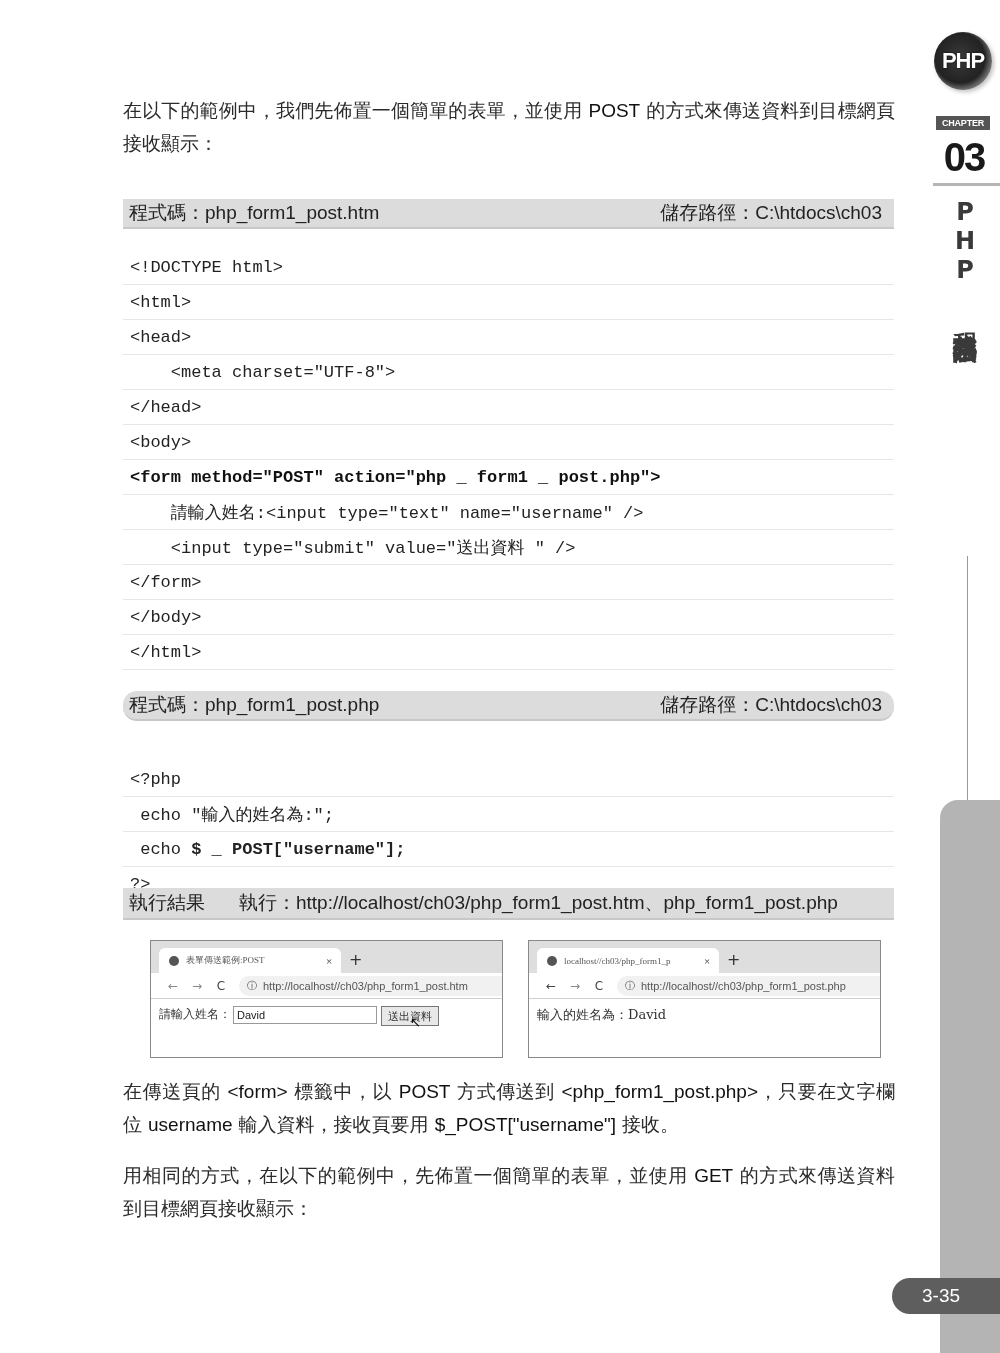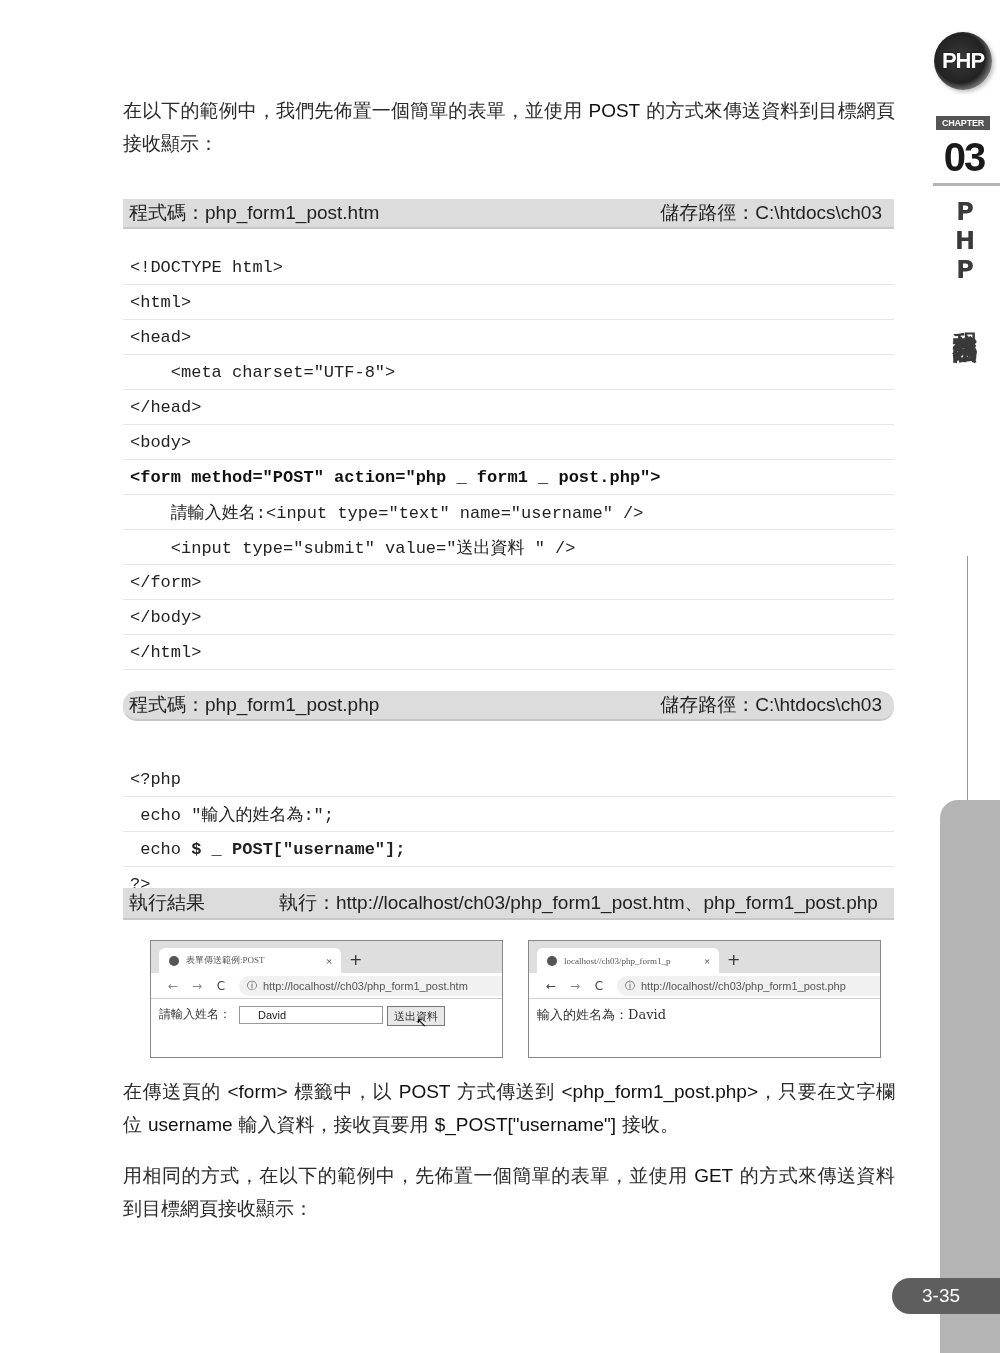--- a/index.html
+++ b/index.html
@@ -76,21 +76,21 @@
       font-family: "Liberation Mono", "DejaVu Sans Mono", monospace; font-size: 17px; color: #222;
       white-space: pre;
     }
     .code-line.bold { font-weight: bold; color: #111; }
 
     
     .result-header {
       position: absolute; left: 123px; top: 888px; width: 771px; height: 32px;
       background: #dcdcdc; border-bottom: 2px solid #c8c8c8;
       display: flex; align-items: center; padding-left: 6px;
-      font-family: "Liberation Sans", sans-serif; font-size: 19px; color: #222; gap: 40px;
+      font-family: "Liberation Sans", sans-serif; font-size: 19px; color: #222;
     }
     .result-header .label { margin-right: 34px; }
 
     
     .browser {
       position: absolute; top: 940px; width: 353px; height: 118px;
       border: 1px solid #888; background: #fff; overflow: hidden;
     }
     .browser .tabbar { height: 32px; background: #dedede; position: relative; }
     .browser .tab {
@@ -116,22 +116,22 @@
       display: flex; align-items: center; padding-left: 8px;
       font-family: "Liberation Sans", sans-serif; font-size: 11px; color: #555;
     }
     .browser .omnibox .info { font-size: 10px; margin-right: 6px; color: #444; }
     .browser .content {
       padding: 7px 8px; display: flex; align-items: flex-start;
       font-size: 12px; color: #333;
     }
     .browser .content .lbl { font-family: "DejaVu Sans", sans-serif; }
     .browser .content input {
-      width: 144px; height: 18px; border: 1px solid #999; margin-left: 8px;
-      font-family: "Liberation Sans", sans-serif; font-size: 11px; padding-left: 18px; color: #222;
+      width: 144px; height: 18px; border: 1px solid #999; margin-left: 2px;
+      font-family: "Liberation Sans", sans-serif; font-size: 11px; padding-left: 3px; color: #222;
     }
     .browser .content .submit {
       margin-left: 4px; height: 20px; padding: 0 6px; border: 1px solid #777; background: #e8e8e8;
       font-size: 11px; color: #333; display: flex; align-items: center; position: relative;
     }
     .browser .content .cursor {
       position: absolute; left: 28px; top: 8px; font-size: 13px; color: #000;
     }
     .browser .content .result-text { font-family: "DejaVu Serif", "Liberation Serif", serif; font-size: 13px; }
   </style>

